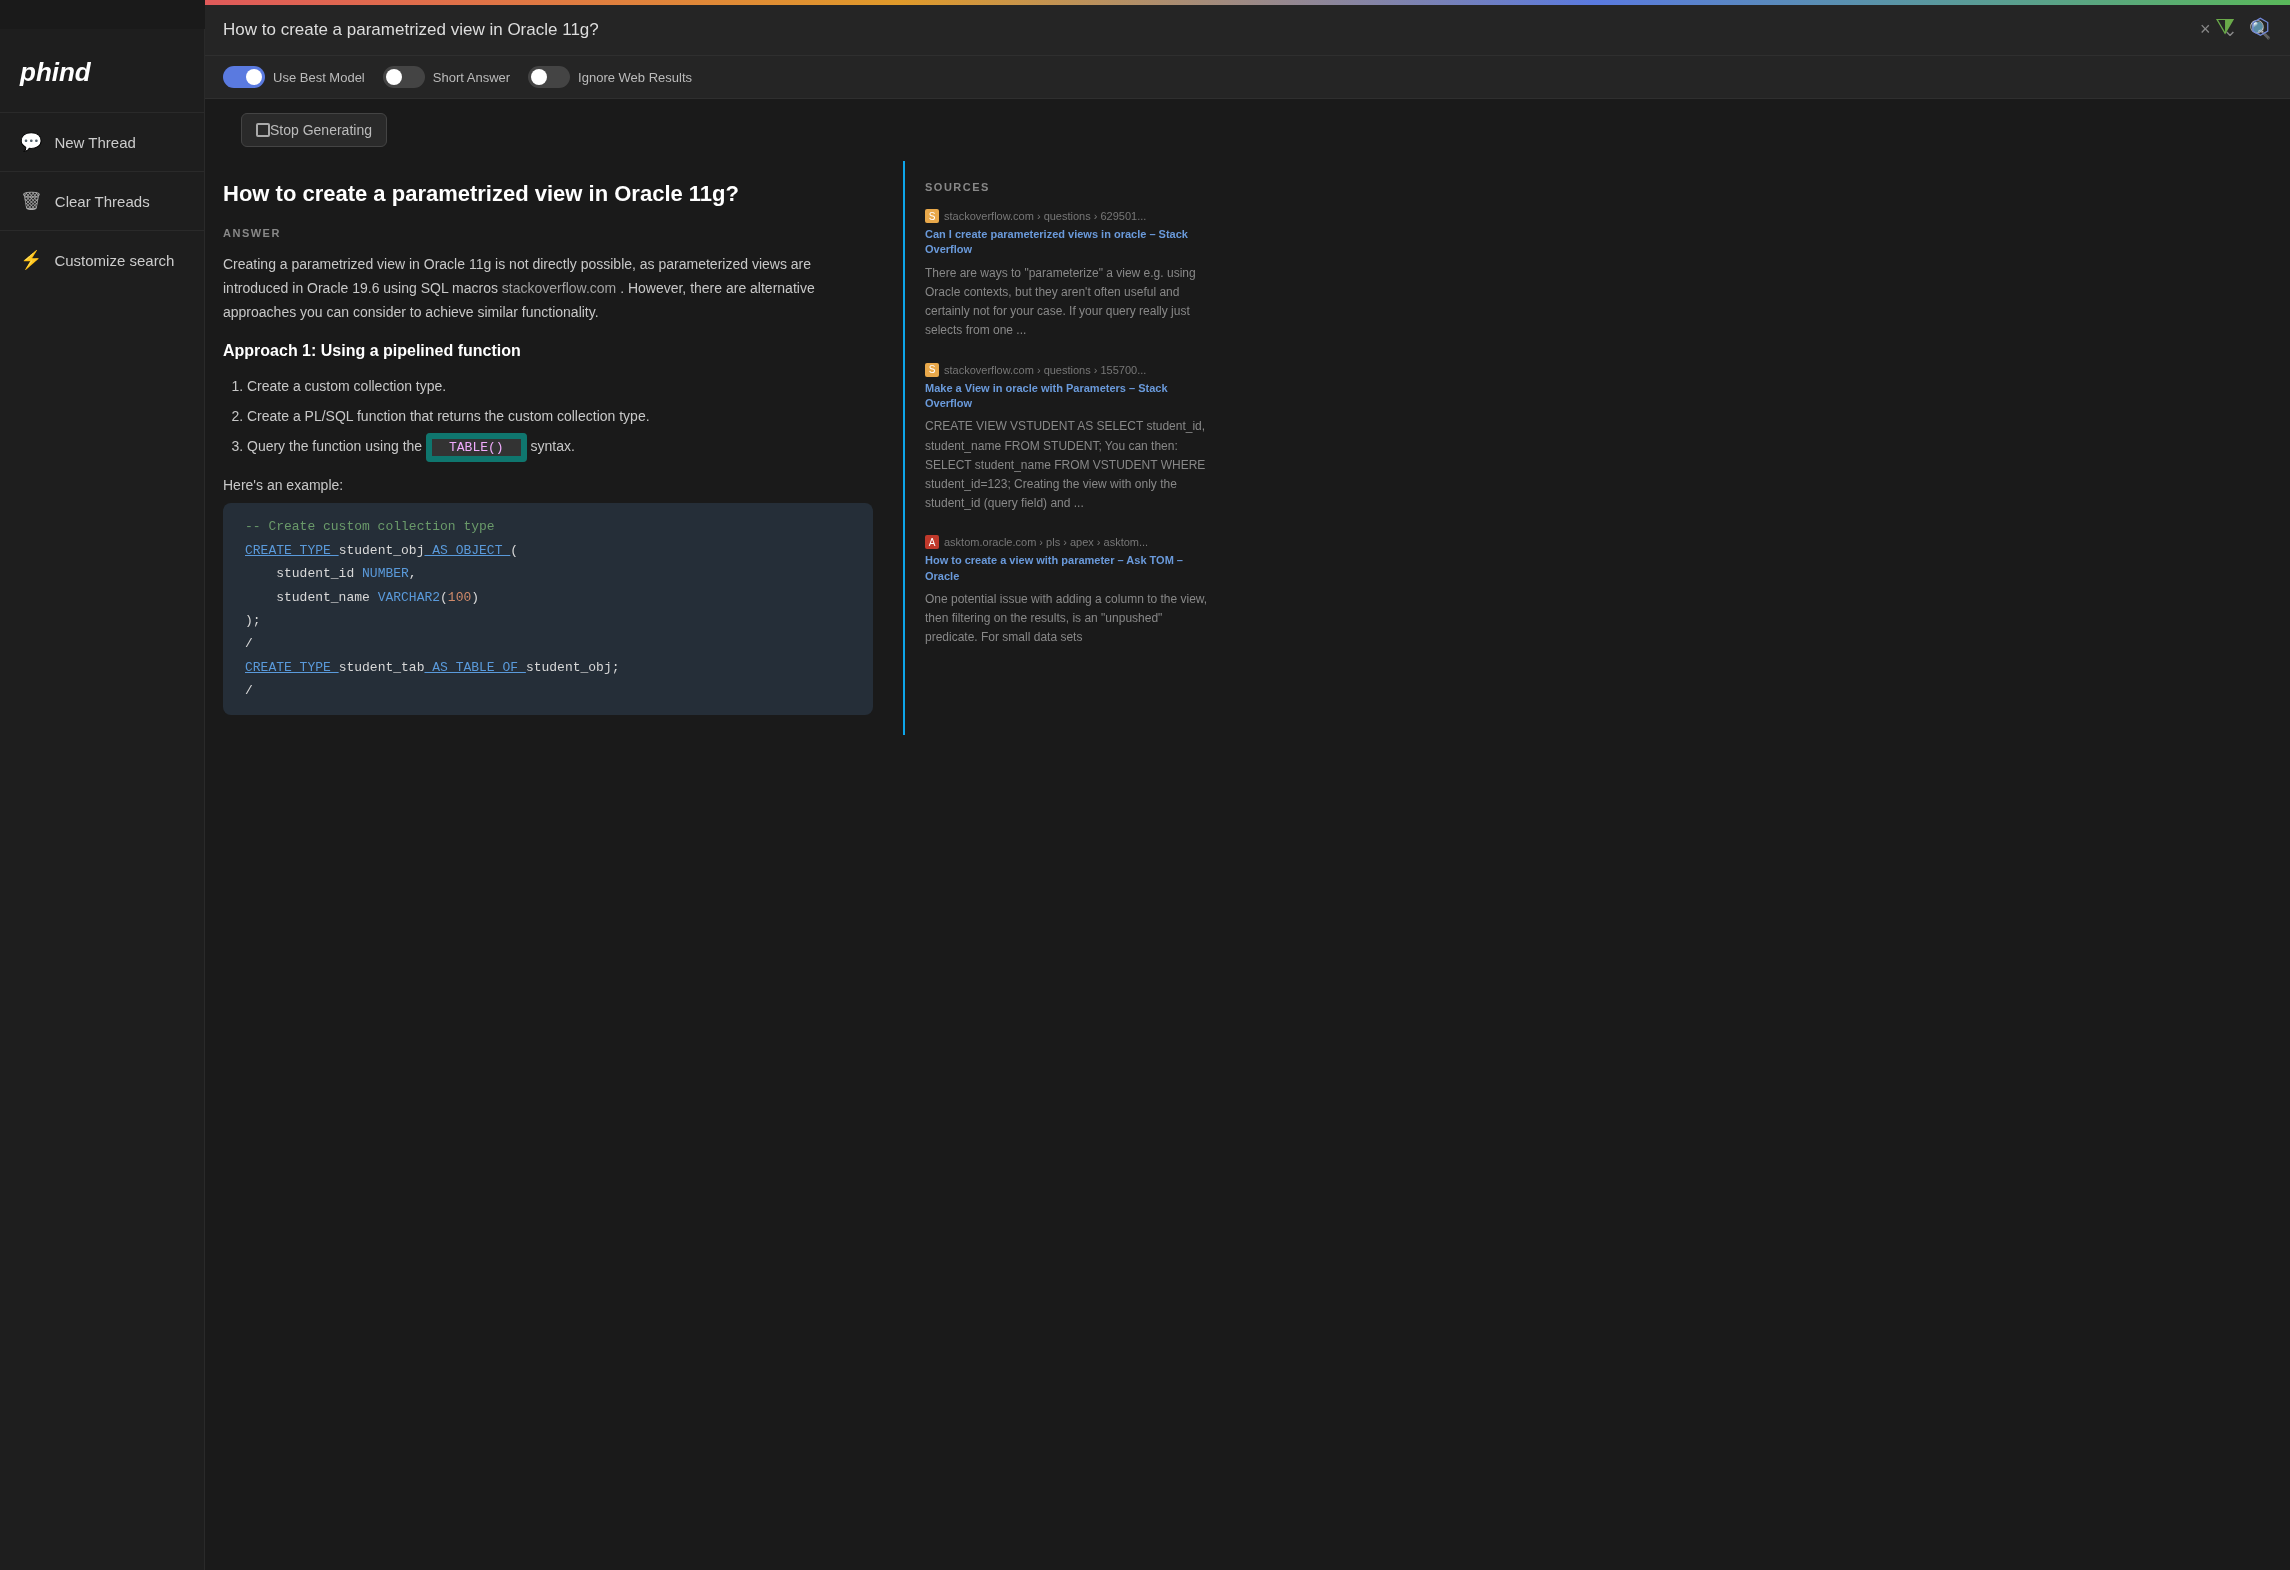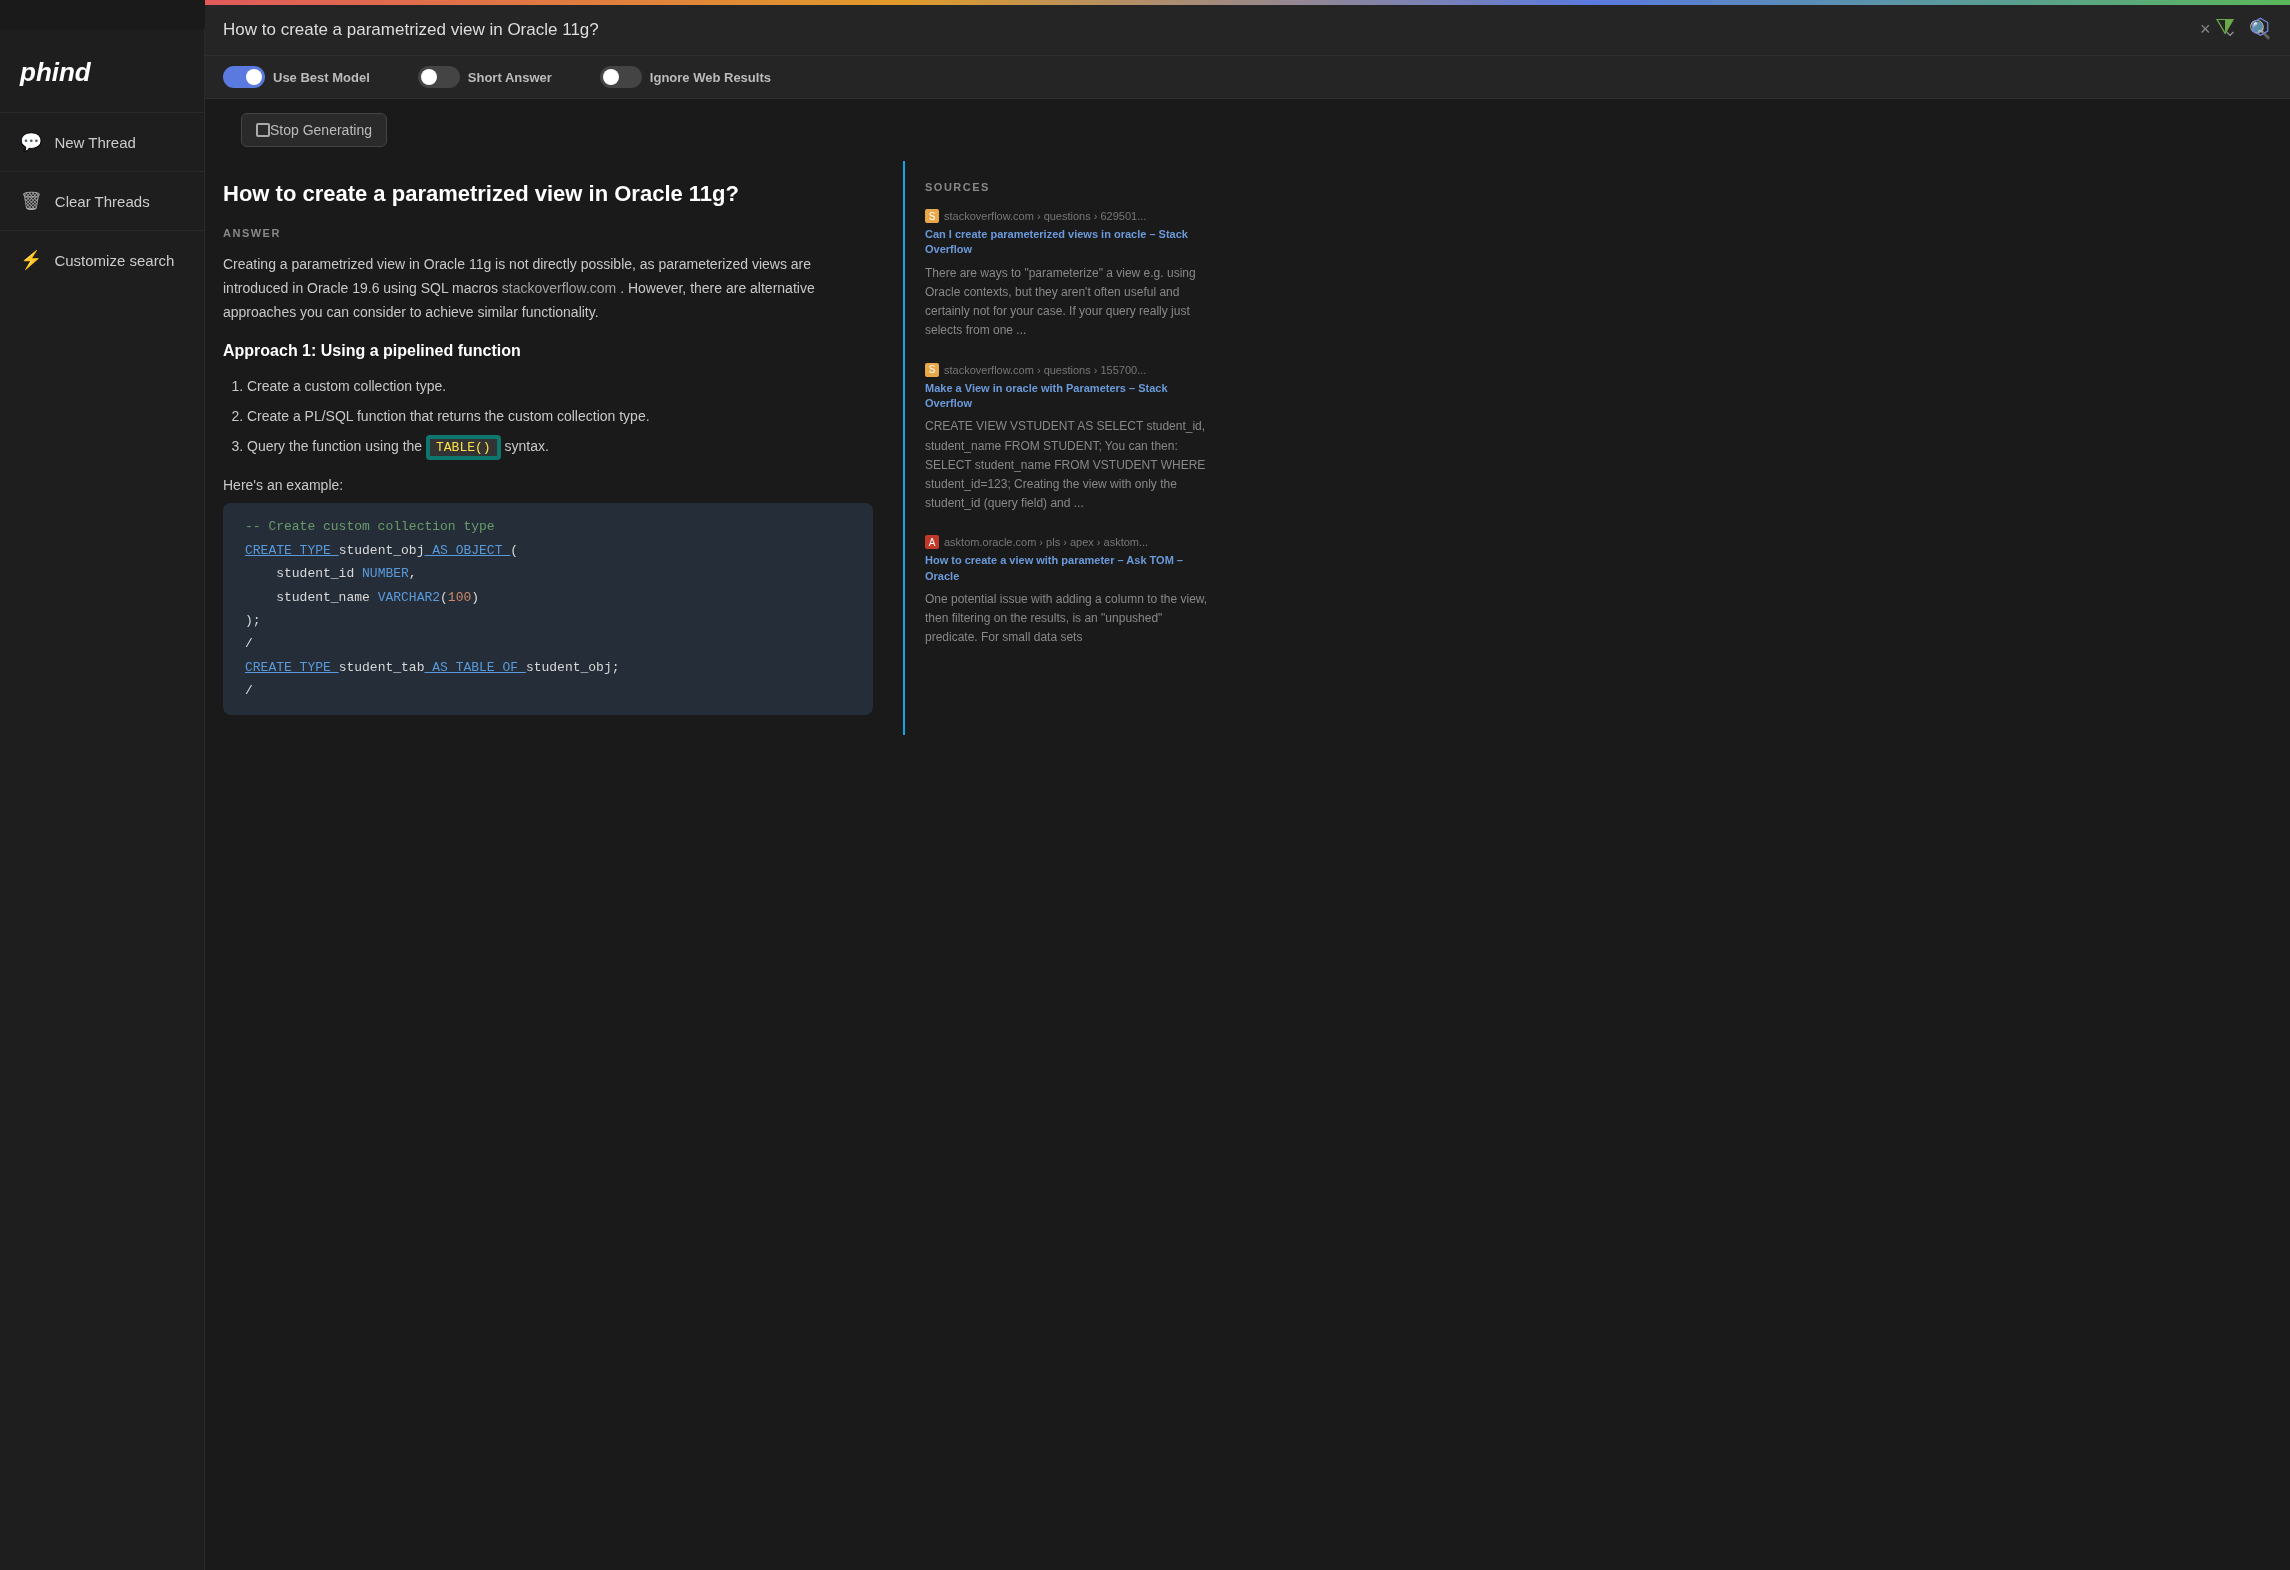--- a/index.html
+++ b/index.html
@@ -118,23 +118,22 @@
       color: #888;
     }
     .search-icons span { cursor: pointer; font-size: 18px; }
 
     
     .toggles-row {
       background: #252525;
       padding: 10px 18px;
       display: flex;
       align-items: center;
-      gap: 48px;
+      gap: 18px;
       border-bottom: 1px solid #2f2f2f;
-      font-weight: bold;
     }
     .toggle-item {
       display: flex;
       align-items: center;
       gap: 8px;
       font-size: 13px;
       color: #bbb;
     }
 
     
@@ -231,26 +230,26 @@
       list-style: decimal;
       padding-left: 24px;
       font-size: 14px;
       line-height: 2;
       color: #c8c8c8;
     }
     .steps-list li { margin-bottom: 2px; }
 
     code.inline {
       background: #333;
-      border: 4px solid #0f766e;
+      border: 6px solid #0f766e;
       border-radius: 4px;
-      padding: 1px 6px;
+      padding: 1px 17px;
       font-family: 'Courier New', monospace;
       font-size: 13px;
-      color: #fde047;
+      color: #f0abfc;
     }
 
     .example-label {
       font-size: 14px;
       color: #c8c8c8;
       margin: 16px 0 10px;
     }
 
     
     .code-block {

